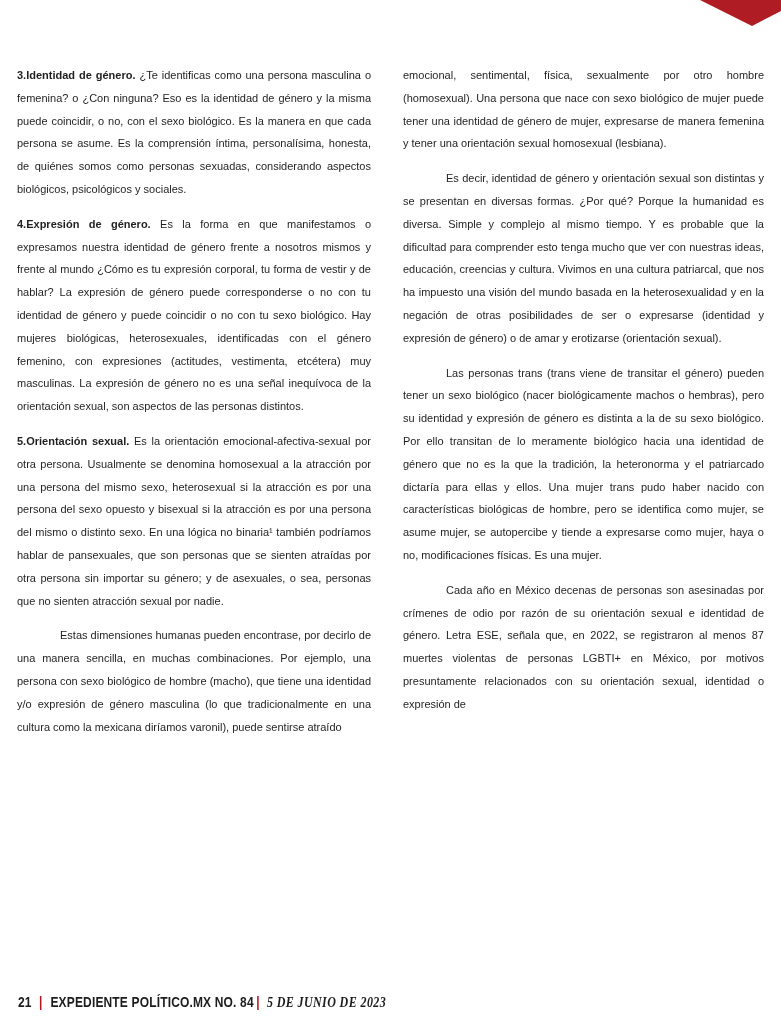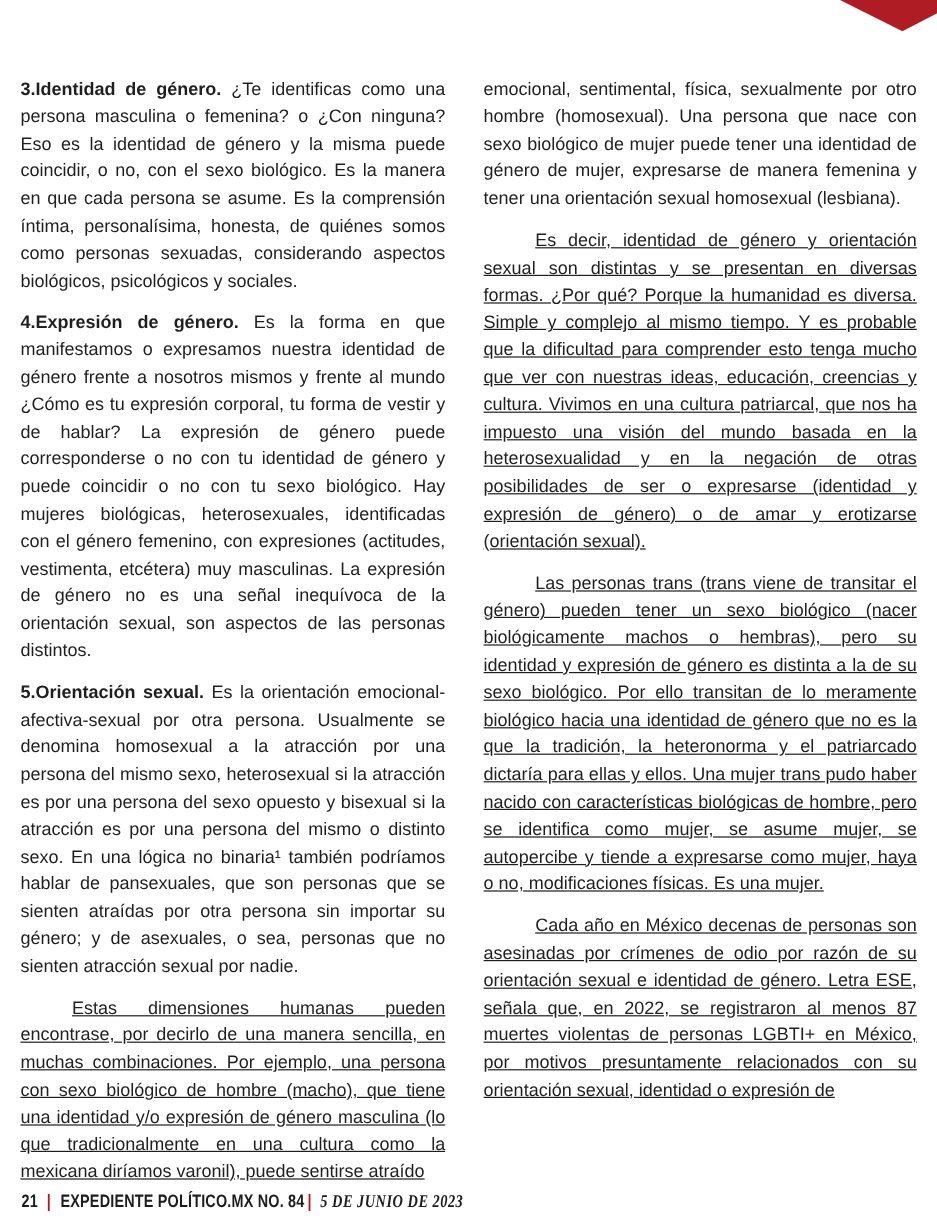--- a/index.html
+++ b/index.html
@@ -26,33 +26,32 @@
   .columns {
     position: absolute;
     top: 64px;
     left: 17px;
     width: 747px;
     display: flex;
     gap: 32px;
   }
   .col {
     text-align: justify;
-    font-size: 15px;
+    font-size: 11px;
     line-height: 22.8px;
     hyphens: auto;
     -webkit-hyphens: auto;
   }
   .col.left  { width: 354px; }
   .col.right { width: 361px; }
   .col p {
     margin: 0 0 12px 0;
   }
   .col p.indent {
     text-indent: 43px;
-    text-decoration: underline;
   }
   .col p b {
     font-weight: bold;
   }
   .footer {
     position: absolute;
     left: 18px;
     bottom: 12px;
     display: flex;
     align-items: baseline;

